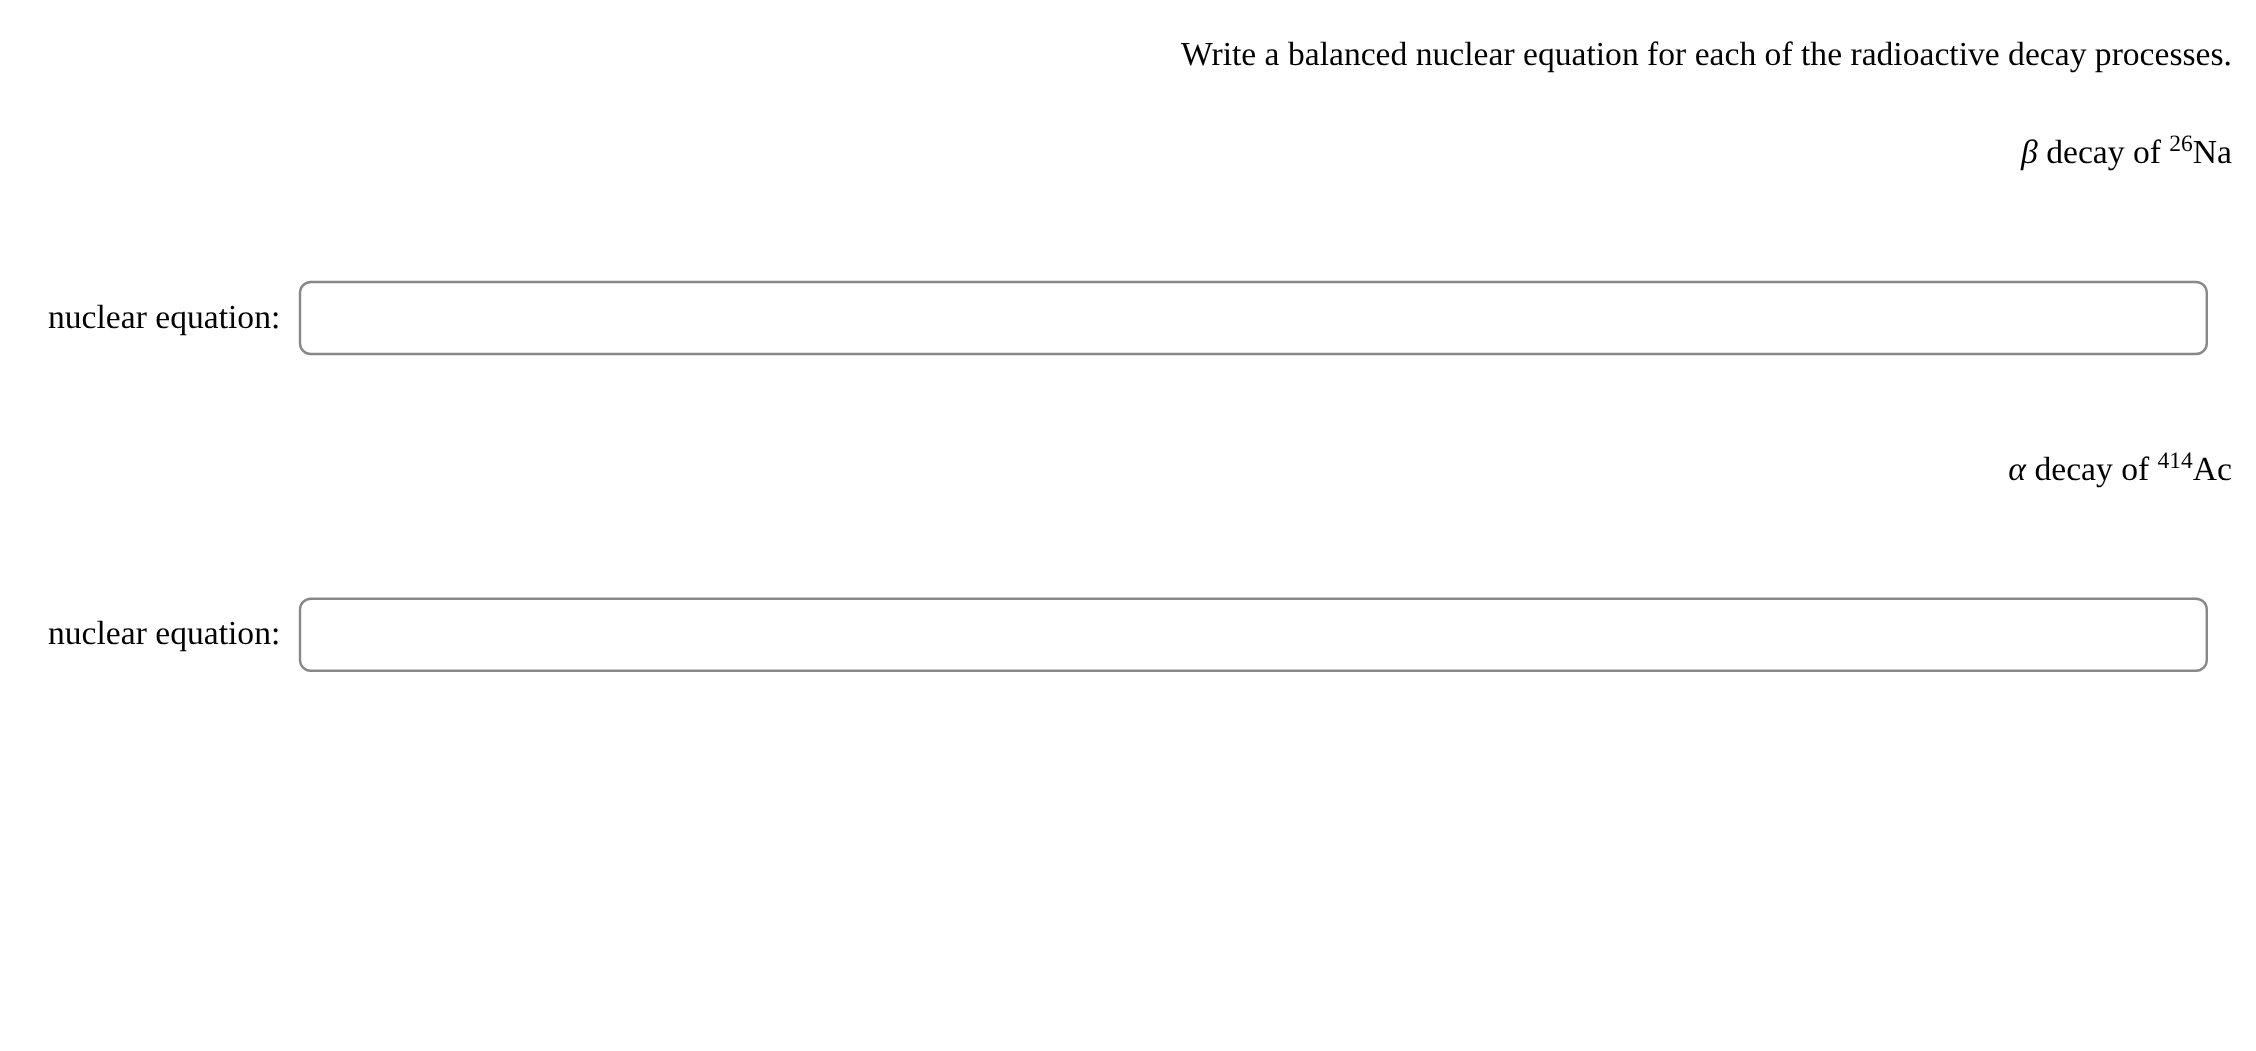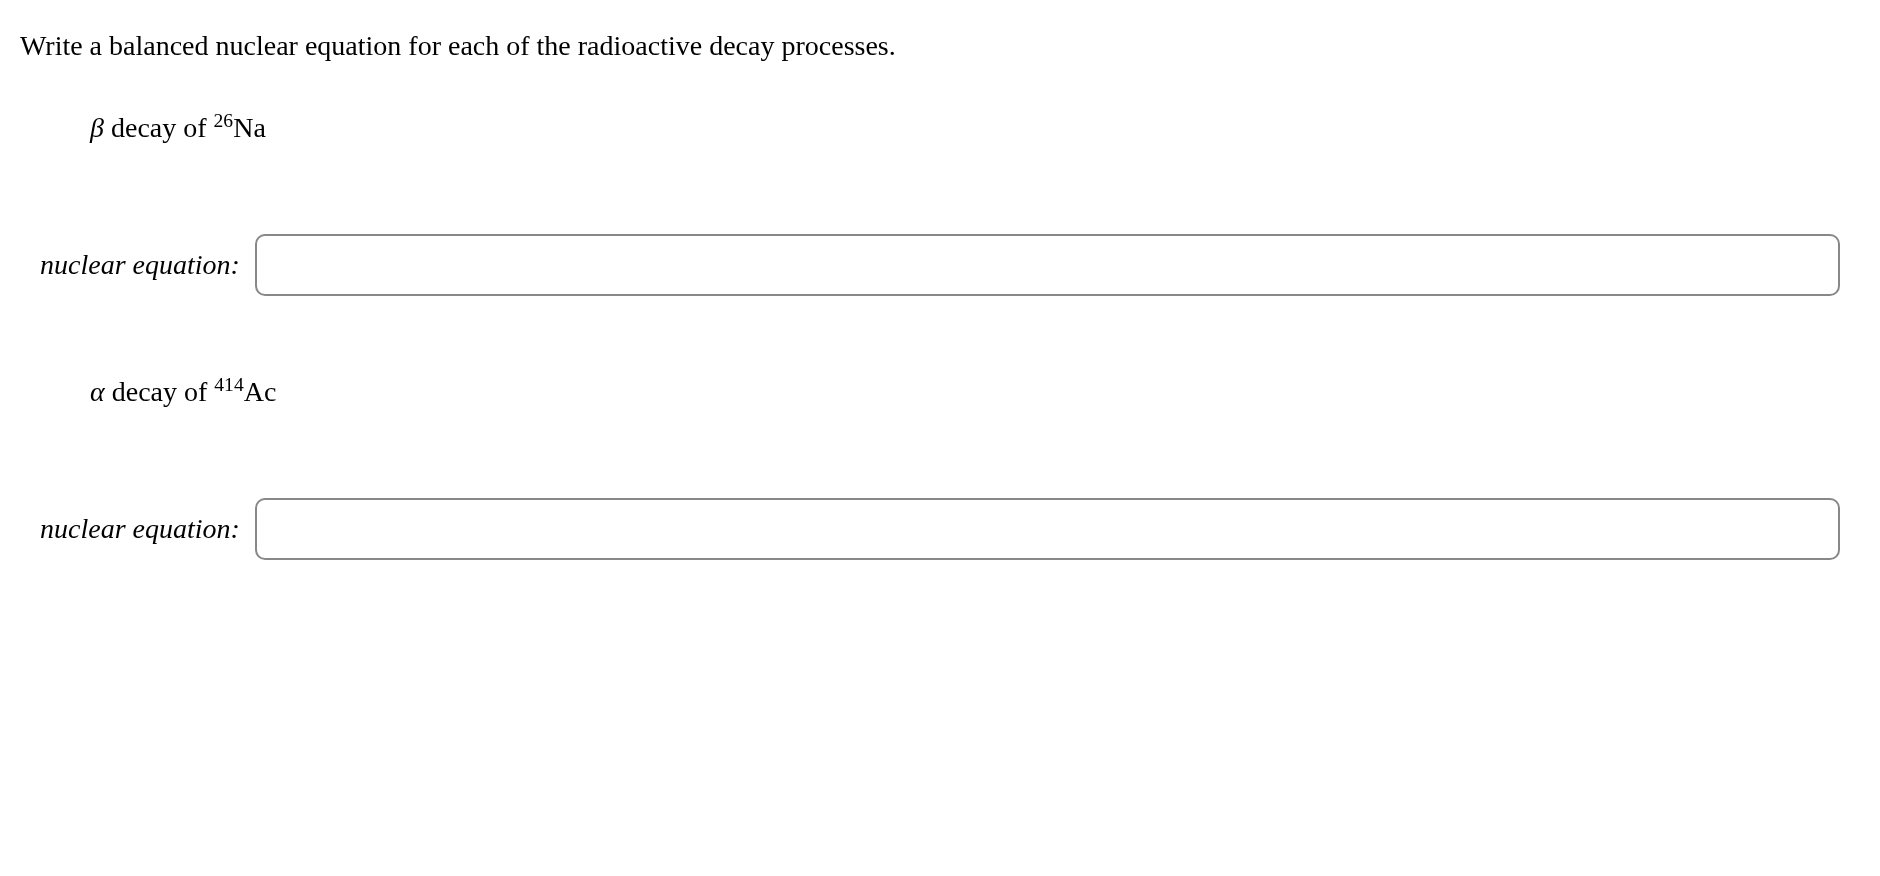--- a/index.html
+++ b/index.html
@@ -1,18 +1,19 @@
 <!DOCTYPE html>
 <html><head>
   <meta charset="utf-8">
   <style>
     * {
       margin: 0;
       padding: 0;
       box-sizing: border-box;
+      text-align: right;
     }
     body {
       font-family: "Times New Roman", Times, serif;
       font-size: 28px;
       color: #000;
       background: #fff;
       padding: 30px 20px;
       width: 1880px;
     }
     .instruction {
@@ -33,21 +34,20 @@
     }
     .input-row {
       display: flex;
       align-items: center;
       margin-bottom: 80px;
       padding-left: 20px;
     }
     .input-label {
       margin-right: 15px;
       white-space: nowrap;
-      font-style: italic;
     }
     .equation-input {
       flex: 1;
       height: 62px;
       border: 2px solid #888;
       border-radius: 10px;
       font-size: 26px;
       padding: 0 14px;
       font-family: "Times New Roman", Times, serif;
       margin-right: 20px;

